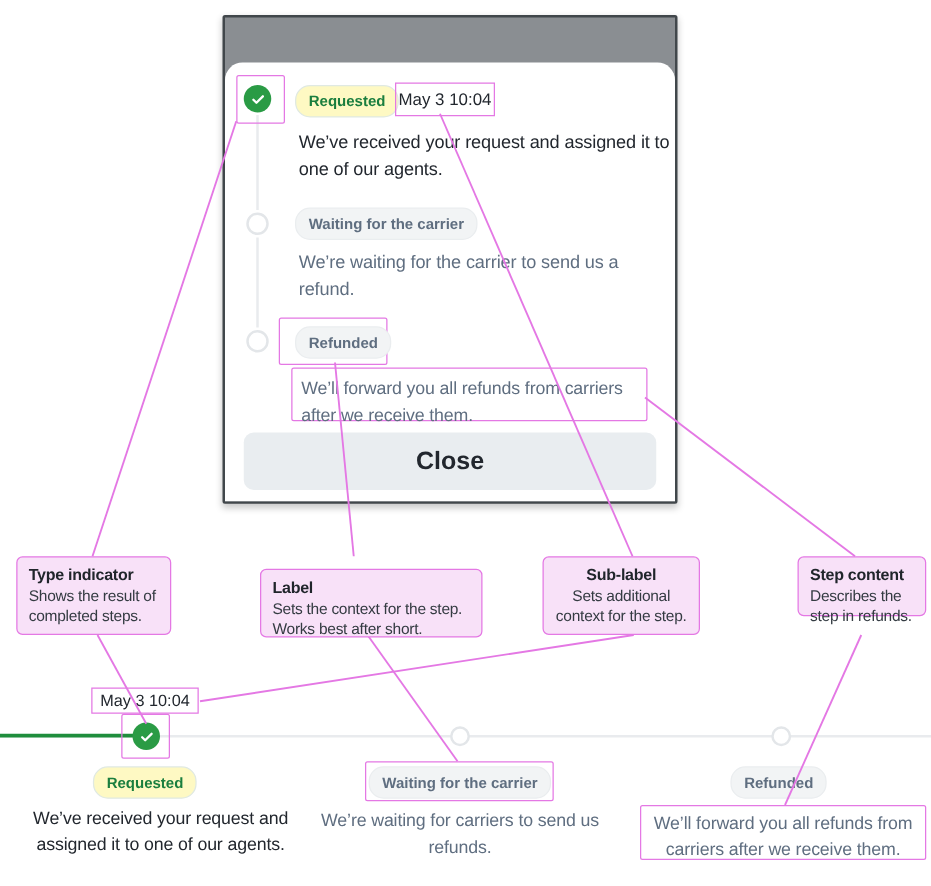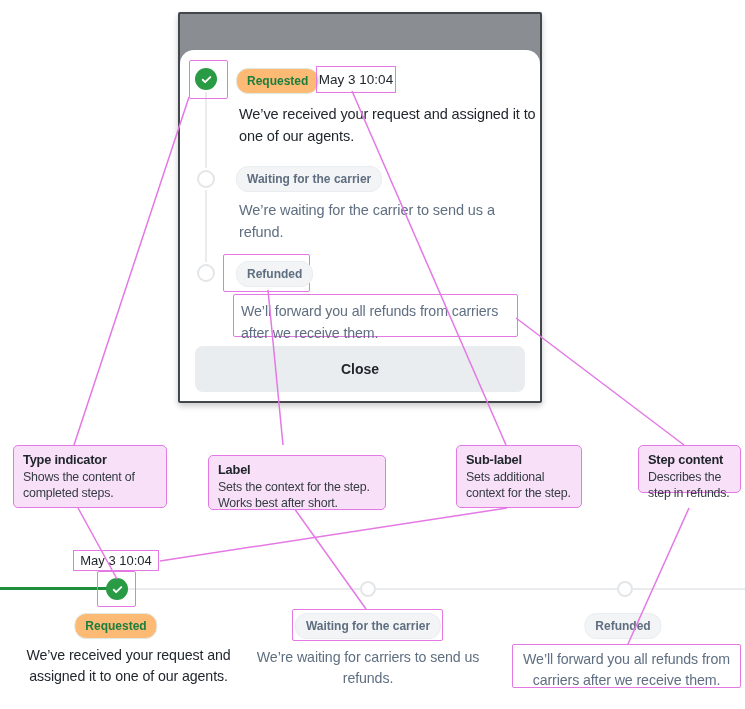--- a/index.html
+++ b/index.html
@@ -13,30 +13,30 @@
   .sheet{position:absolute;left:0;right:0;top:36px;bottom:0;background:#fff;
          border-radius:14px 14px 0 0;}
   .rail{position:absolute;width:2px;background:#e9ebee;left:25px;}
   .check-circle{position:absolute;width:22px;height:22px;border-radius:50%;background:#2a9b45;
                 display:flex;align-items:center;justify-content:center;}
   .check-circle svg{width:13px;height:13px;}
   .ring{position:absolute;width:18px;height:18px;border-radius:50%;border:2px solid #e3e6e9;
         background:#fff;box-sizing:border-box;}
   .badge{position:absolute;height:24px;line-height:24px;padding:0 10px;border-radius:12px;
          font-size:12px;font-weight:bold;white-space:nowrap;}
-  .badge.green{background:#fdba74;color:#1a7e3e;border:1px solid #e0e9e2;}
+  .badge.green{background:#fef9c3;color:#1a7e3e;border:1px solid #e0e9e2;}
   .badge.gray{background:#f2f4f5;color:#5f6e80;border:1px solid #eaedef;}
   .hl{position:absolute;border:1.5px solid #e478e4;box-sizing:border-box;border-radius:2px;}
   .sublabel-box{position:absolute;border:1.5px solid #e478e4;box-sizing:border-box;
                 display:flex;align-items:center;justify-content:center;
                 font-size:13.5px;color:#22272e;}
   .mtext{position:absolute;font-size:14.5px;line-height:22px;letter-spacing:-0.1px;}
   .dark{color:#22272e;} .muted{color:#5f6e80;}
   .close-btn{position:absolute;left:15px;top:332px;width:330px;height:46px;background:#e9edf0;
-             border:none;border-radius:8px;font-size:14px;font-weight:bold;color:#22272e;
+             border:none;border-radius:8px;font-size:20px;font-weight:bold;color:#22272e;
              font-family:"Liberation Sans",sans-serif;cursor:pointer;}
 
   
   .ann{position:absolute;background:#f8e1f8;border:1.5px solid #e478e4;border-radius:5px;
        padding:6px 9px;box-sizing:border-box;font-size:12.4px;line-height:16.5px;
        color:#343b42;z-index:10;letter-spacing:-0.2px;}
   .ann .t{font-weight:bold;color:#20252b;font-size:12.8px;}
 
   
   .hline{position:absolute;background:#e9ebee;}
@@ -77,29 +77,29 @@
 
     <div class="ring" style="left:17px;top:250px;"></div>
     <div class="hl" style="left:43px;top:240px;width:87px;height:38px;"></div>
     <span class="badge gray" style="left:56px;top:247px;">Refunded</span>
     <div class="hl" style="left:53px;top:280px;width:285px;height:43px;"></div>
     <div class="mtext muted" style="left:61px;top:286px;width:273px;font-size:14.2px;">We’ll forward you all refunds from carriers after we receive them.</div>
 
     <button class="close-btn">Close</button>
   </div>
 
-  <div class="ann" style="left:13px;top:445px;width:154px;height:63px;">
+  <div class="ann" style="left:13px;top:445px;width:124px;height:63px;">
     <div class="t">Type indicator</div>
-    <div>Shows the content of completed steps.</div>
+    <div>Shows the result of completed steps.</div>
   </div>
   <div class="ann" style="left:208px;top:455px;width:178px;height:55px;">
     <div class="t">Label</div>
     <div>Sets the context for the step. Works best after short.</div>
   </div>
-  <div class="ann" style="left:456px;top:445px;width:126px;height:63px;">
+  <div class="ann" style="left:434px;top:445px;width:126px;height:63px;text-align:center;">
     <div class="t">Sub-label</div>
     <div>Sets additional context for the step.</div>
   </div>
   <div class="ann" style="left:638px;top:445px;width:103px;height:48px;">
     <div class="t">Step content</div>
     <div>Describes the step in refunds.</div>
   </div>
 
   <div class="hline" style="left:0;top:588px;width:745px;height:2px;"></div>
   <div class="hline done" style="left:0;top:587px;width:108px;height:3px;"></div>

